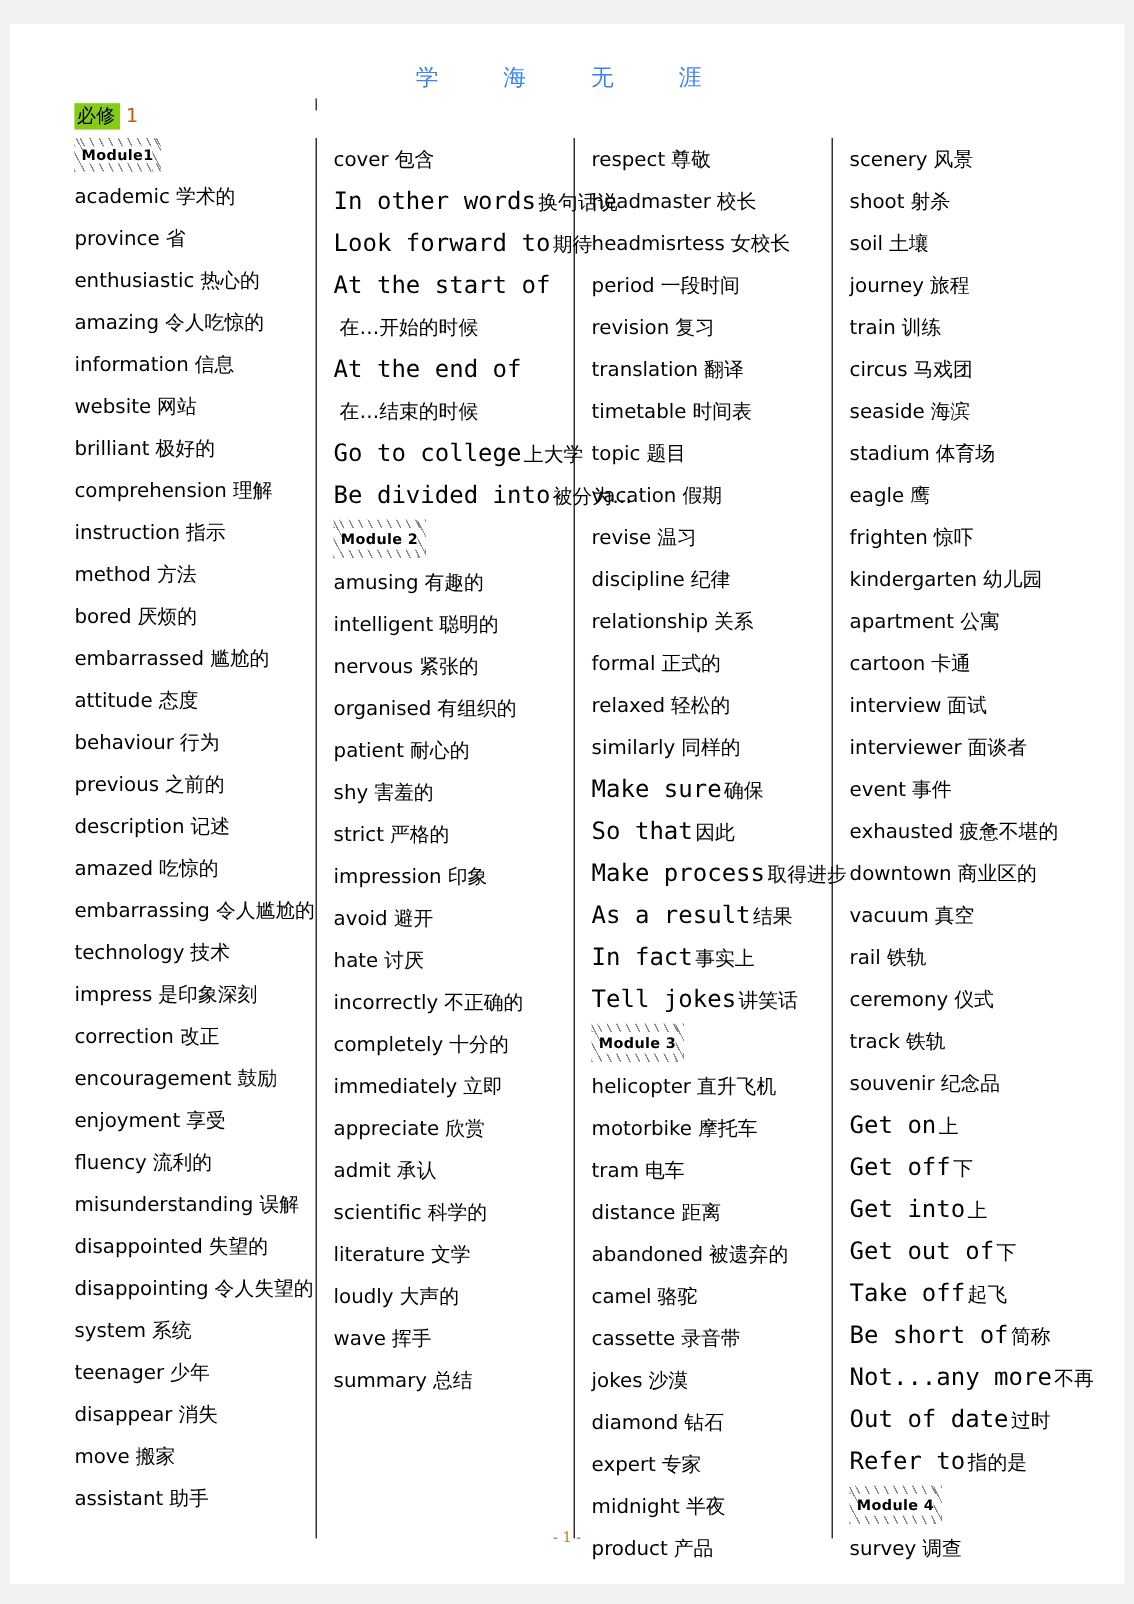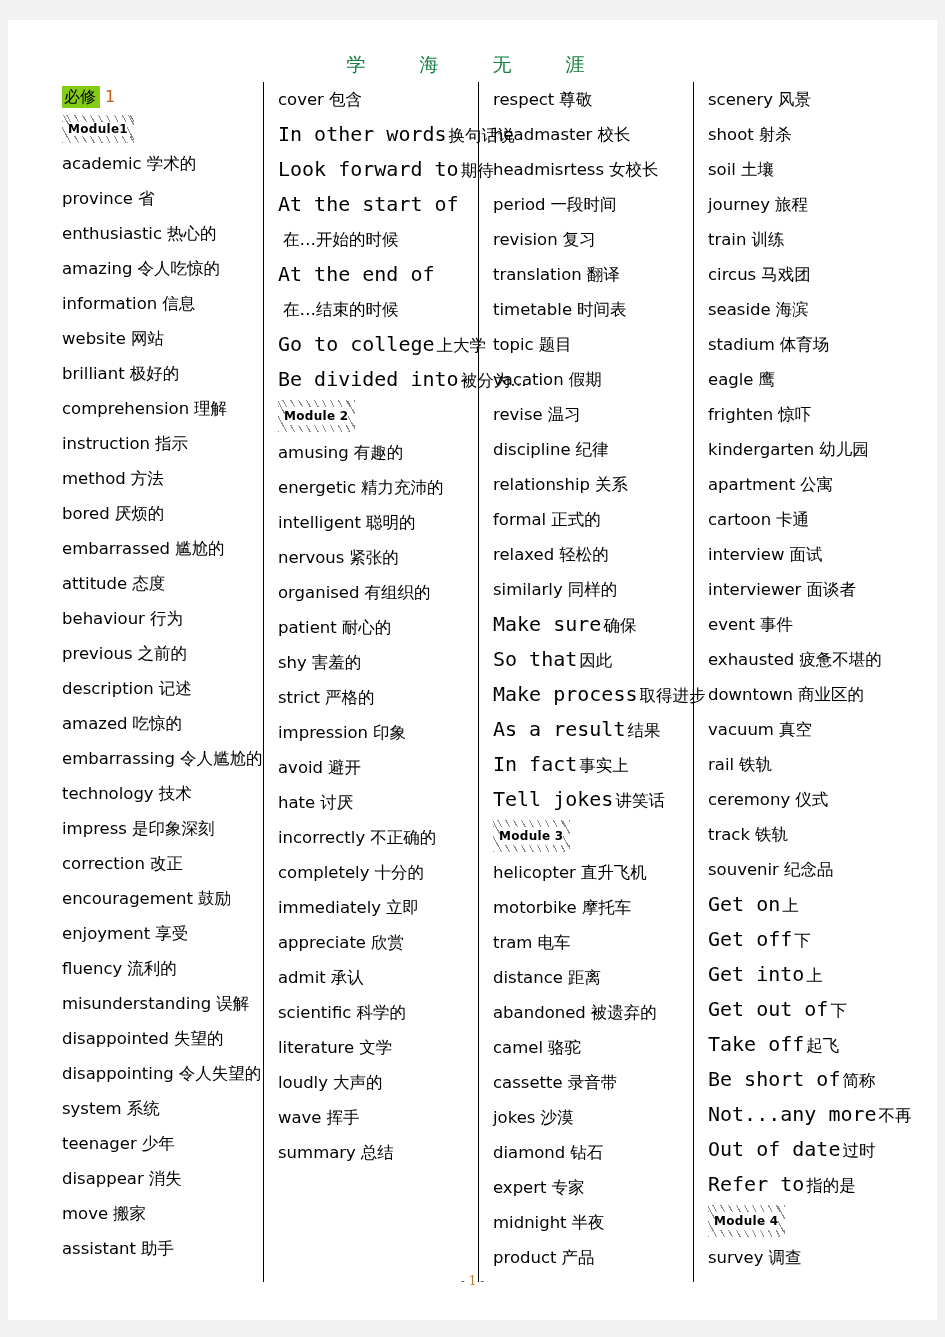--- a/index.html
+++ b/index.html
@@ -25,21 +25,21 @@
   }
 
   .page-header {
     position: absolute;
     left: 0;
     top: 32px;
     width: 929px;
     text-align: center;
     font-size: 19px;
     letter-spacing: 14px;
-    color: #15803d;
+    color: #3b82f6;
     font-family: "DejaVu Serif", "Liberation Serif", serif;
     white-space: pre;
   }
 
   .header-rule {
     position: absolute;
     left: 255px;
     top: 62px;
     width: 1px;
     height: 10px;
@@ -57,20 +57,21 @@
 
   .col {
     width: 215px;
     box-sizing: border-box;
     padding-right: 6px;
     position: relative;
   }
   .col + .col {
     border-left: 1.2px solid #000;
     padding-left: 14px;
+    margin-top: 33px;
   }
   .col:first-child {
     padding-left: 14px;
   }
 
   .entry {
     height: 35px;
     line-height: 35px;
     font-size: 16.5px;
     color: #000;
@@ -233,21 +234,20 @@
         <div class="entry"><span class="en"></span><span class="zh">在…结束的时候</span></div>
         <div class="entry phrase"><span class="en">Go to college</span><span class="zh">上大学</span></div>
         <div class="entry phrase"><span class="en">Be divided into</span><span class="zh">被分为…</span></div>
         <div><div class="module-head"><span class="hatch">
               <span class="hline top"></span>
               <span class="hline bottom"></span>
               <span class="vline left"></span>
               <span class="vline right"></span>
             </span><span class="mlabel">Module 2</span></div></div>
         <div class="entry"><span class="en">amusing</span><span class="zh">有趣的</span></div>
-        <div class="entry"><span class="en">energetic</span><span class="zh">精力充沛的</span></div>
         <div class="entry"><span class="en">intelligent</span><span class="zh">聪明的</span></div>
         <div class="entry"><span class="en">nervous</span><span class="zh">紧张的</span></div>
         <div class="entry"><span class="en">organised</span><span class="zh">有组织的</span></div>
         <div class="entry"><span class="en">patient</span><span class="zh">耐心的</span></div>
         <div class="entry"><span class="en">shy</span><span class="zh">害羞的</span></div>
         <div class="entry"><span class="en">strict</span><span class="zh">严格的</span></div>
         <div class="entry"><span class="en">impression</span><span class="zh">印象</span></div>
         <div class="entry"><span class="en">avoid</span><span class="zh">避开</span></div>
         <div class="entry"><span class="en">hate</span><span class="zh">讨厌</span></div>
         <div class="entry"><span class="en">incorrectly</span><span class="zh">不正确的</span></div>

